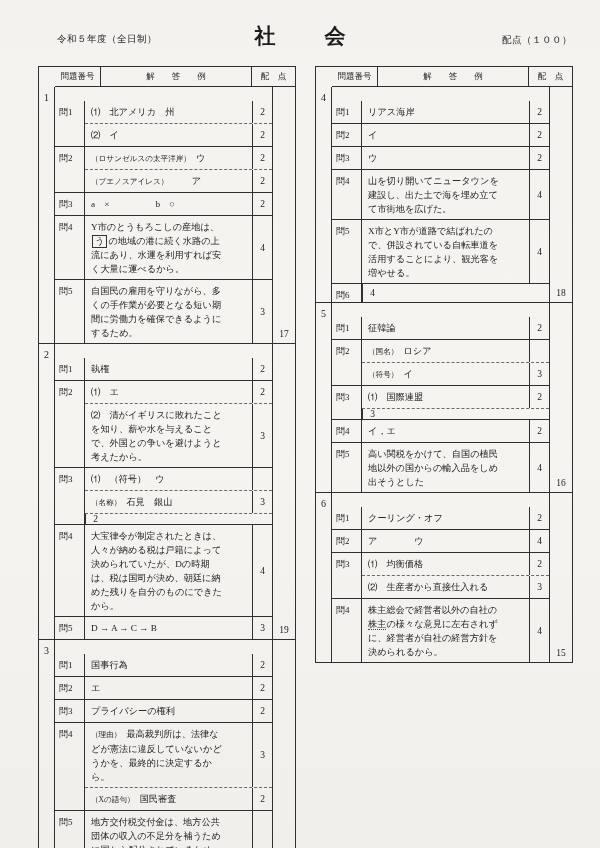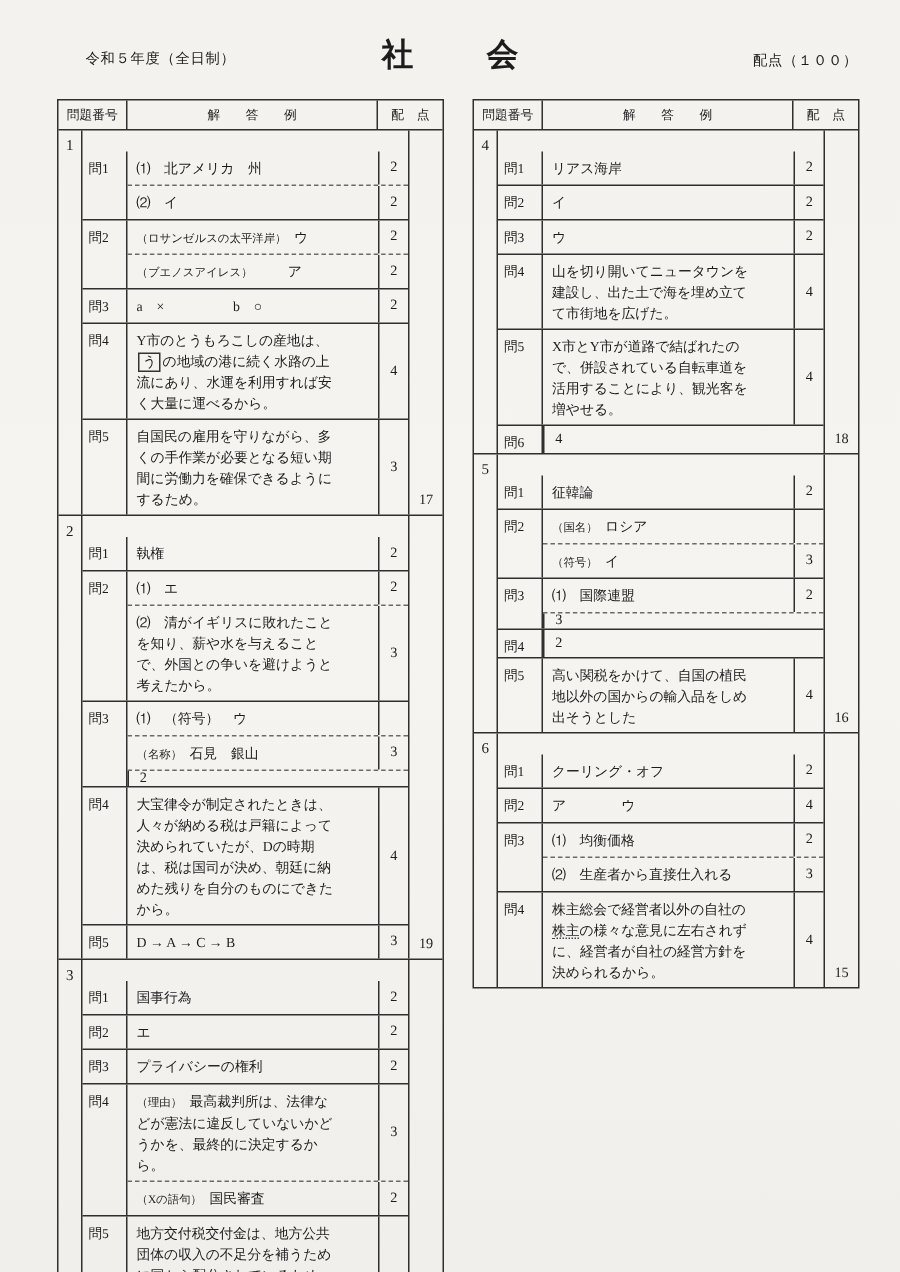--- a/index.html
+++ b/index.html
@@ -16,21 +16,21 @@
   .hdr-year   { position: absolute; left: 57px;  top: 33px; font-size: 9.5px; letter-spacing: .5px; }
   .hdr-title  { position: absolute; left: 0; right: 0; top: 22px; text-align: center;
                 font-size: 21px; font-weight: bold; letter-spacing: 14px; text-indent: 14px; }
   .hdr-points { position: absolute; right: 28px; top: 34px; font-size: 9.5px; letter-spacing: .5px; }
 
   
   .anstable { position: absolute; top: 66px; width: 258px; border: 1px solid #2f2f2f; }
   .anstable.t-left  { left: 38px; }
   .anstable.t-right { left: 315px; }
 
-  .thead { display: flex; border-bottom: 1px solid #2f2f2f; height: 20px; font-size: 8.5px; }
+  .thead { display: flex; border-bottom: 1px solid #2f2f2f; height: 20px; font-size: 8.5px; margin-left: 16px; }
   .thead > div { display: flex; align-items: center; justify-content: center; white-space: nowrap; }
   .h-q { width: 46px; border-right: 1px solid #2f2f2f; }
   .h-a { flex: 1;    border-right: 1px solid #2f2f2f; }
   .h-p { width: 43px; }
 
   .section { display: flex; }
   .section + .section { border-top: 1px solid #2f2f2f; }
 
   .secnum { width: 16px; border-right: 1px solid #2f2f2f; text-align: center;
             padding-top: 5px; font-size: 10px; }
@@ -351,20 +351,21 @@
                 </div>
                 <div class="qrow">
                   <div class="pts">3</div>
                 </div>
               </div>
             </div>
             <div class="qgroup">
               <div class="qlabel">問4</div>
               <div class="qrows">
                 <div class="qrow">
+                  <div class="ans">イ，エ</div>
                   <div class="pts">2</div>
                 </div>
               </div>
             </div>
             <div class="qgroup">
               <div class="qlabel">問5</div>
               <div class="qrows">
                 <div class="qrow">
                   <div class="ans">高い関税をかけて、自国の植民地以外の国からの輸入品をしめ出そうとした</div>
                   <div class="pts">4</div>

